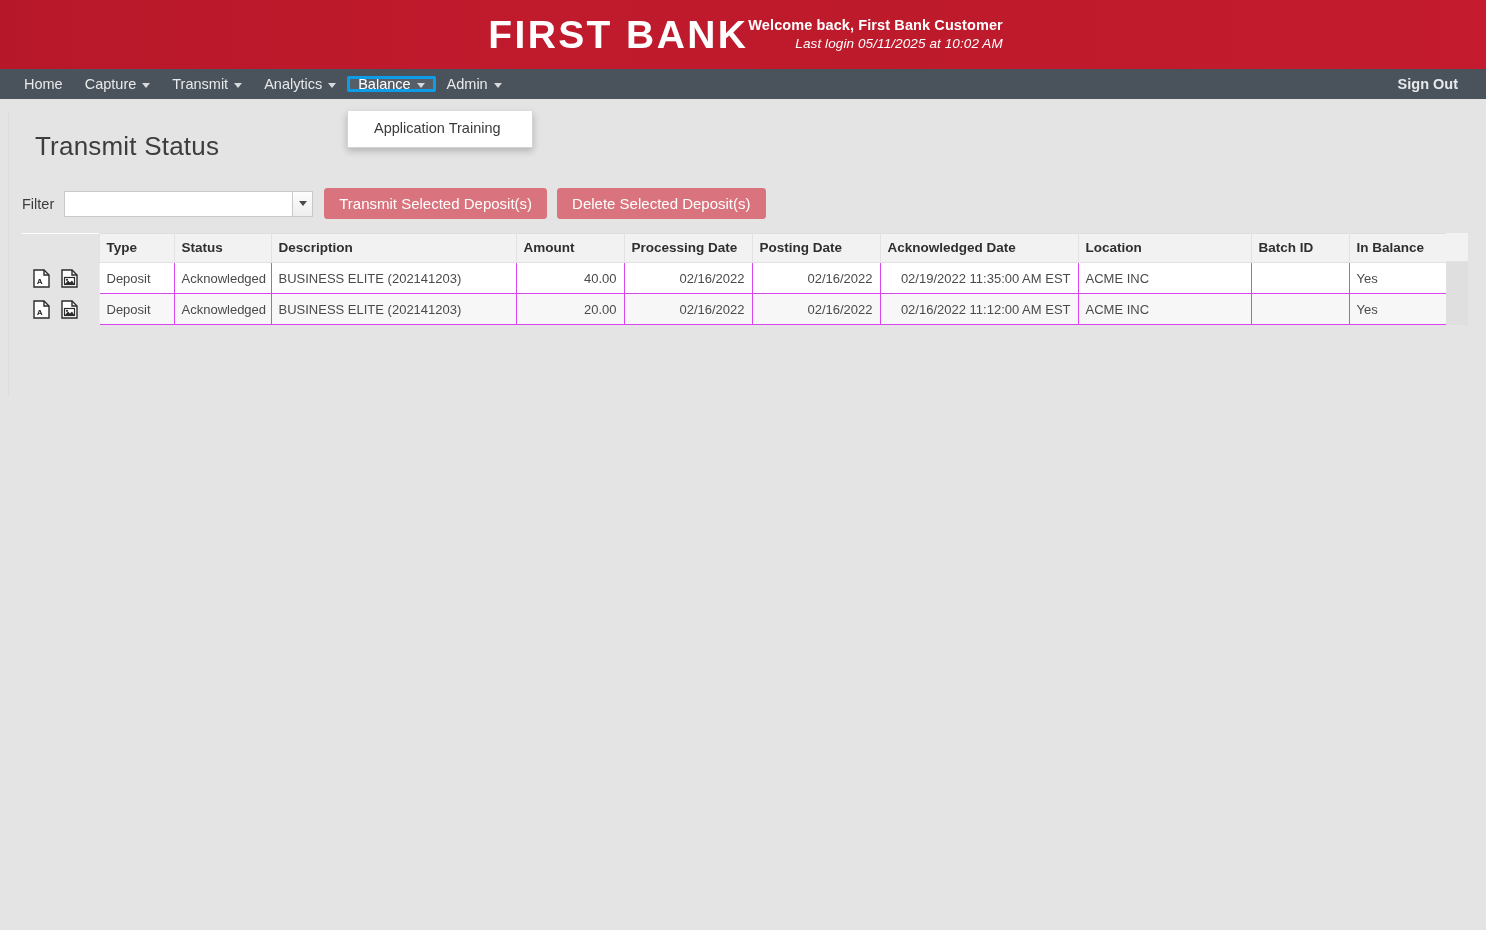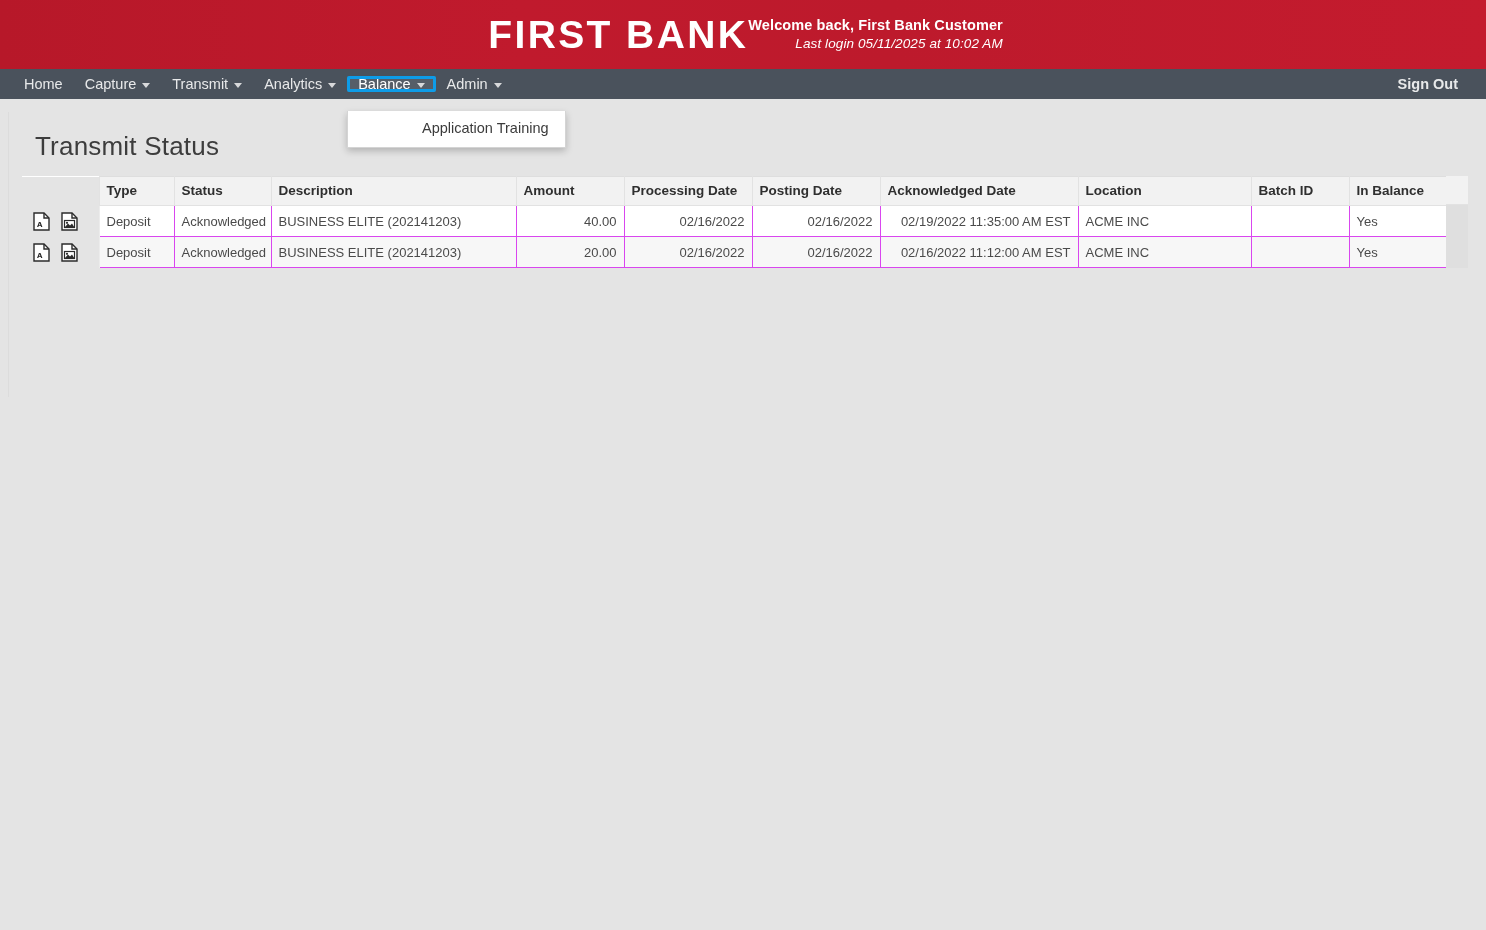--- a/index.html
+++ b/index.html
@@ -102,21 +102,20 @@
     box-shadow: 0 3px 7px rgba(0,0,0,.22);
     padding: 6px 0 7px 0;
     z-index: 50;
   }
   .dropdown-item {
     padding: 3px 16px 4px 26px;
     font-size: 14.5px;
     color: #3b3b3b;
     white-space: nowrap;
     cursor: pointer;
-    margin-left: 48px;
   }
 
   
   .page {
     position: relative;
     padding: 0;
   }
   .left-rule {
     position: absolute;
     left: 8px;
@@ -318,20 +317,31 @@
   <div class="dropdown-item">
     <span>Application Training</span>
   </div>
 </div>
 
 <div class="page">
   <div class="left-rule"></div>
 
   <h1 class="page-title">Transmit Status</h1>
 
+  <div class="toolbar">
+    <span class="filter-label">Filter</span>
+    <div class="combo">
+      <input class="combo-input" type="text" value="" style="">
+      <div class="combo-btn">
+        <i></i>
+      </div>
+    </div>
+    <button class="btn-red">Transmit Selected Deposit(s)</button>
+    <button class="btn-red">Delete Selected Deposit(s)</button>
+  </div>
 
   <div class="table-wrap">
     <div class="grid-gutter">
       <div class="gutter-head"></div>
     </div>
     <table class="grid">
       <colgroup>
         <col style="width:77px">
         <col style="width:75px">
         <col style="width:97px">

